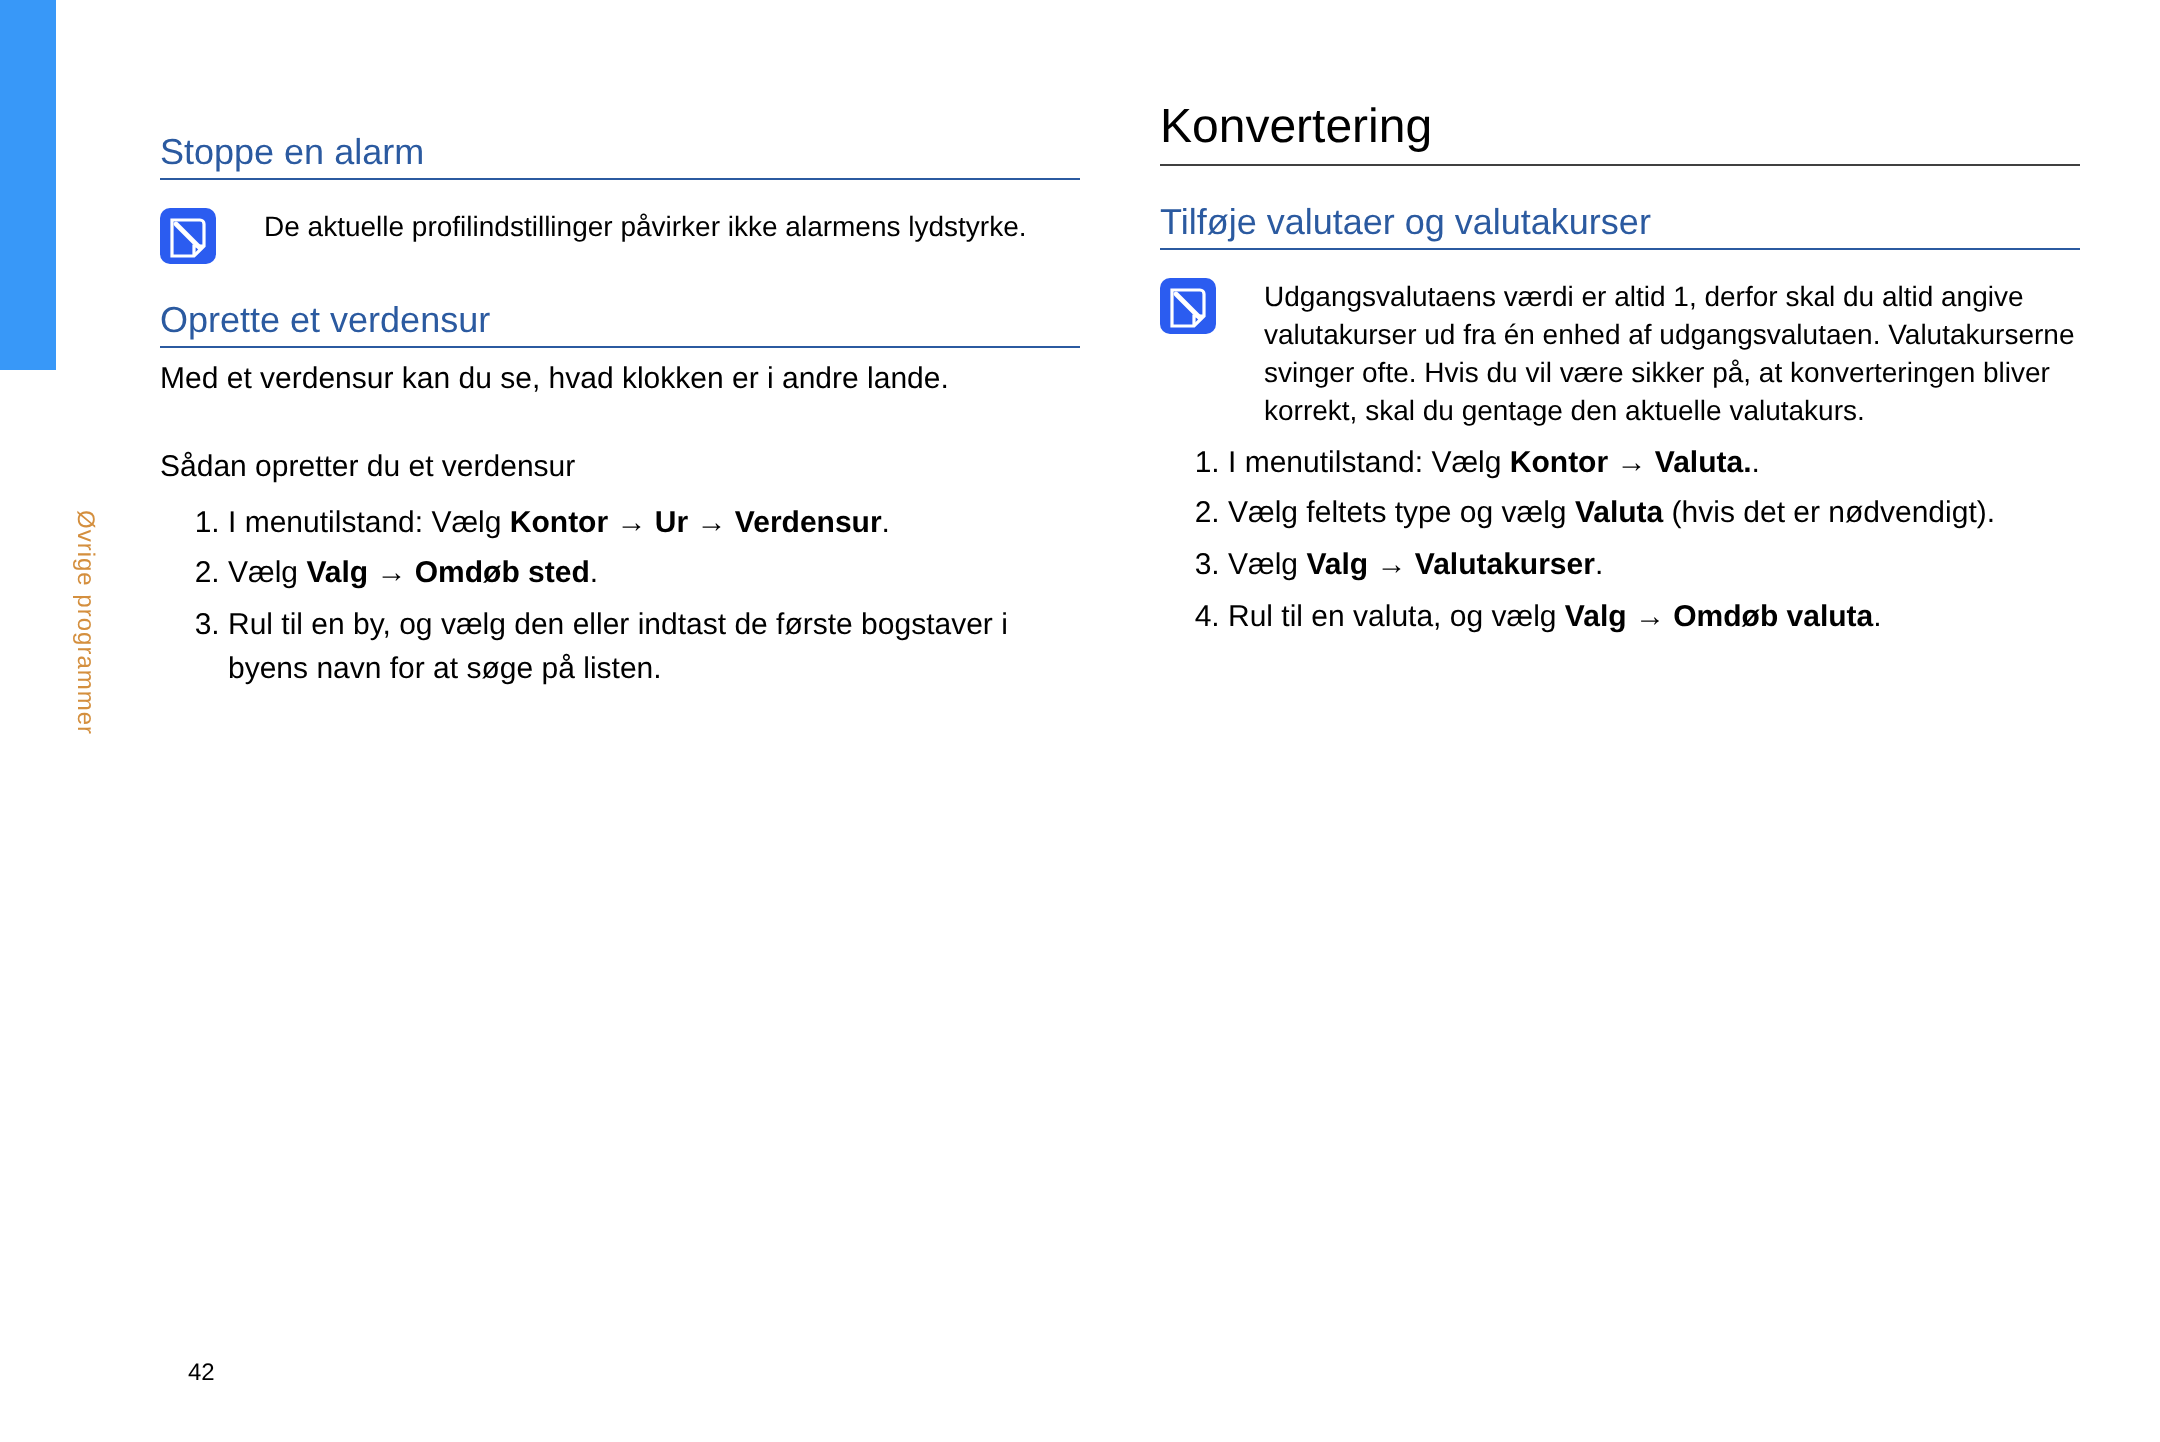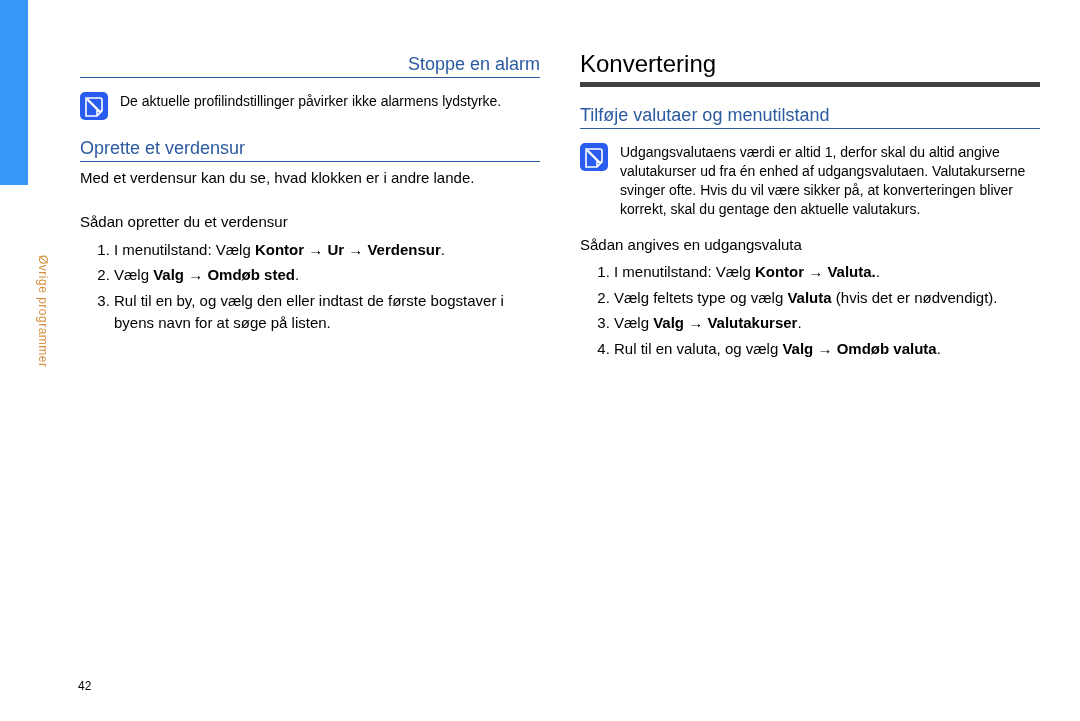--- a/index.html
+++ b/index.html
@@ -43,39 +43,39 @@
     gap: 40px;
   }
   .col {
     flex: 1;
     min-width: 0;
   }
   h1 {
     font-size: 24px;
     font-weight: 400;
     margin: 0 0 2px 0;
-    border-bottom: 5px solid #404040;
+    border-bottom: 1px solid #404040;
     padding-bottom: 4px;
   }
   h2 {
     font-size: 18px;
     font-weight: 400;
     color: #2b5aa0;
     margin: 0 0 2px 0;
     border-bottom: 1px solid #2b5aa0;
     padding-bottom: 2px;
   }
-  h2.nomargin-top { margin-top: 4px; text-align: right; }
+  h2.nomargin-top { margin-top: 16px; }
   h2.gap-top { margin-top: 18px; }
   p { margin: 6px 0 0 0; line-height: 1.35; }
   .bold { font-weight: bold; }
   .note {
     display: flex;
     align-items: flex-start;
-    gap: 12px;
+    gap: 24px;
     margin: 14px 0 0 0;
   }
   .note-icon {
     width: 28px;
     height: 28px;
     flex: 0 0 28px;
     background: #2b5cf0;
     border-radius: 5px;
     position: relative;
   }
@@ -83,21 +83,21 @@
   .note-text { font-size: 14px; line-height: 1.35; }
   ol {
     margin: 6px 0 0 0;
     padding-left: 34px;
     line-height: 1.45;
   }
   ol li { margin-bottom: 4px; }
   .arrow { font-family: Arial, sans-serif; }
   .page-num {
     position: absolute;
-    left: 78px;
+    left: 94px;
     bottom: 28px;
     font-size: 12px;
   }
   .lead { margin-top: 24px; }
 </style>
 </head>
 <body>
 
 <div class="side-tab"></div>
 <div class="side-label">Øvrige programmer</div>
@@ -128,34 +128,33 @@
       <li>
         <span>Vælg </span><span class="bold">Valg</span><span class="arrow"> → </span><span class="bold">Omdøb sted</span><span>.</span>
       </li>
       <li>Rul til en by, og vælg den eller indtast de første bogstaver i byens navn for at søge på listen.</li>
     </ol>
   </div>
 
   <div class="col">
     <h1>Konvertering</h1>
 
-    <h2 class="gap-top">Tilføje valutaer og menutilstand</h2>
+    <h2 class="gap-top">Tilføje valutaer og valutakurser</h2>
 
     <div class="note">
       <div class="note-icon">
         <svg viewBox="0 0 28 28">
             <path d="M6 6 L20 6 A2 2 0 0 1 22 8 L22 19 L17 24 L6 24 A0 0 0 0 1 6 24 Z" fill="none" stroke="#fff" stroke-width="1.6"></path>
             <path d="M22 19 L17 19 L17 24" fill="none" stroke="#fff" stroke-width="1.6"></path>
             <path d="M8 8 L20 20" stroke="#fff" stroke-width="2.4" stroke-linecap="round"></path>
           </svg>
       </div>
       <div class="note-text">Udgangsvalutaens værdi er altid 1, derfor skal du altid angive valutakurser ud fra én enhed af udgangsvalutaen. Valutakurserne svinger ofte. Hvis du vil være sikker på, at konverteringen bliver korrekt, skal du gentage den aktuelle valutakurs.</div>
     </div>
 
-    <p class="lead" style="margin-top:16px">Sådan angives en udgangsvaluta</p>
     <ol>
       <li>
         <span>I menutilstand: Vælg </span><span class="bold">Kontor</span><span class="arrow"> → </span><span class="bold">Valuta.</span><span>.</span>
       </li>
       <li>
         <span>Vælg feltets type og vælg </span><span class="bold">Valuta</span><span> (hvis det er nødvendigt).</span>
       </li>
       <li>
         <span>Vælg </span><span class="bold">Valg</span><span class="arrow"> → </span><span class="bold">Valutakurser</span><span>.</span>
       </li>

